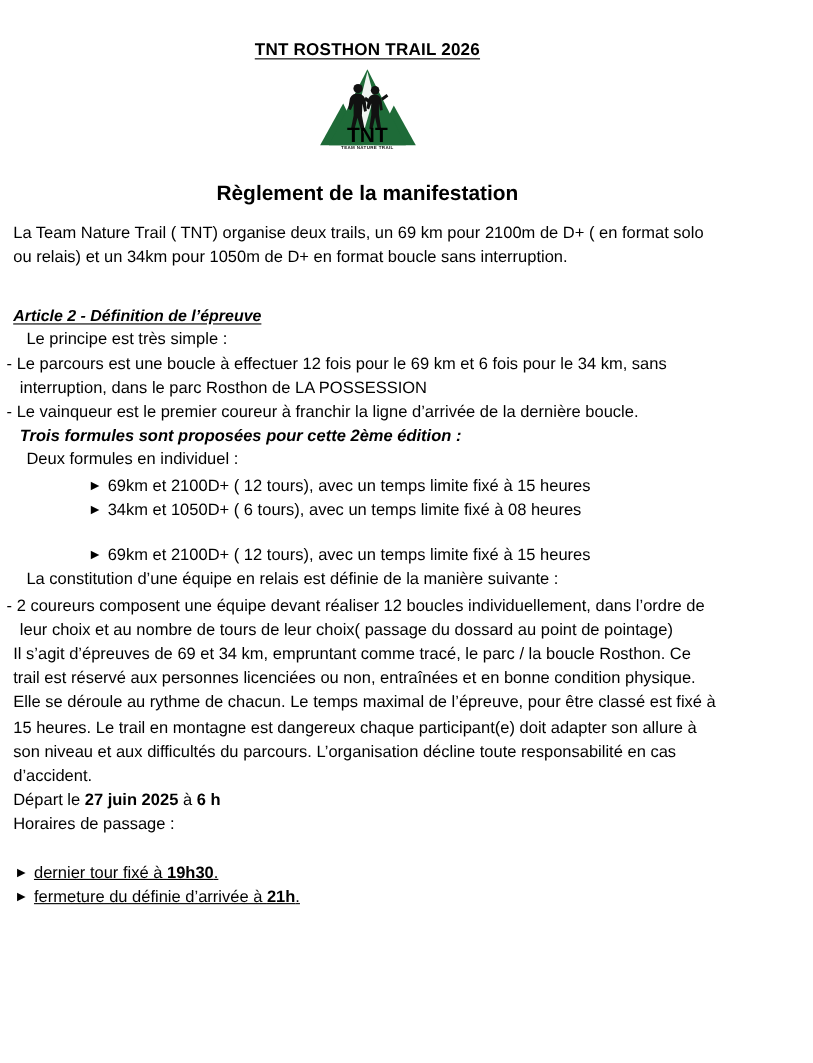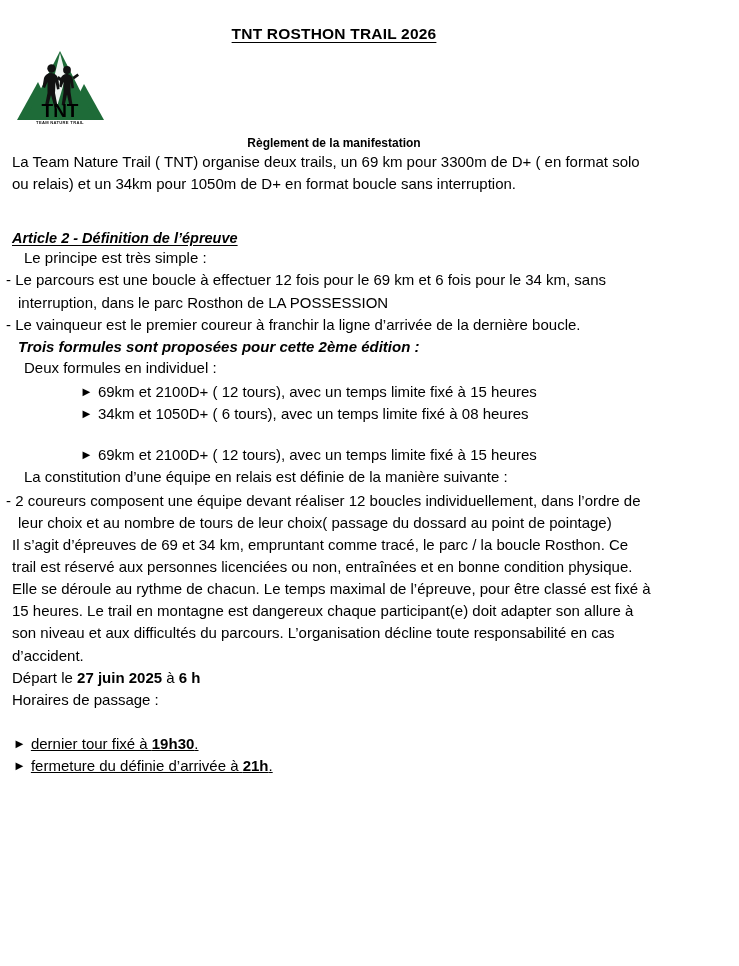--- a/index.html
+++ b/index.html
@@ -13,52 +13,53 @@
     font-family: "Liberation Sans", sans-serif;
     color: #000000;
     overflow: hidden;
   }
   .page {
     position: relative;
     width: 668px;
     height: 966px;
     background: #ffffff;
     box-sizing: border-box;
-    padding: 4px 12px 0 12px;
+    padding: 16px 12px 0 12px;
   }
 
   
   .doc-title {
     text-align: center;
     font-weight: bold;
     font-size: 15.5px;
     letter-spacing: 0.2px;
     text-decoration: underline;
     text-underline-offset: 3px;
     margin: 0;
     padding-top: 21px;
     line-height: 1.2;
   }
 
   
   .logo-wrap {
     display: flex;
+    justify-content: center;
     margin-top: 4px;
-    margin-bottom: 2px;
+    margin-bottom: 19px;
   }
   .logo {
     display: block;
   }
 
   
   .subtitle {
     text-align: center;
     font-weight: bold;
-    font-size: 12px;
-    margin: 0;
+    font-size: 19px;
+    margin: 12px;
     padding-top: 8px;
     line-height: 1.3;
   }
 
   
   .article-head {
     font-weight: bold;
     font-style: italic;
     font-size: 14.5px;
     text-decoration: underline;
@@ -165,21 +166,21 @@
 
       <text x="48" y="69" text-anchor="middle" font-family="'Liberation Sans', sans-serif" font-size="19" font-weight="bold" fill="#000000">TNT</text>
 
       <text x="48" y="75.5" text-anchor="middle" font-family="'Liberation Sans', sans-serif" font-size="4.1" font-weight="bold" letter-spacing="0.3" fill="#111111">TEAM NATURE TRAIL</text>
     </svg>
   </div>
 
   <h2 class="subtitle">Règlement de la manifestation</h2>
 
 
-  <p class="body mt-6">La Team Nature Trail ( TNT) organise deux trails, un 69 km pour 3300m de D+ ( en format solo ou relais) et un 34km pour 1050m de D+ en format boucle sans interruption.</p>
+  <p class="body mt-6">La Team Nature Trail ( TNT) organise deux trails, un 69 km pour 2100m de D+ ( en format solo ou relais) et un 34km pour 1050m de D+ en format boucle sans interruption.</p>
 
   <h3 class="article-head h-art2">Article 2 - Définition de l’épreuve</h3>
 
   <p class="body mt-26 indent-12">Le principe est très simple :</p>
 
   <div class="dash-block mt-6">
     <p class="dash-item">- Le parcours est une boucle à effectuer 12 fois pour le 69 km et 6 fois pour le 34 km, sans interruption,  dans le parc Rosthon de LA POSSESSION</p>
     <p class="dash-item">- Le vainqueur est le premier coureur à franchir la ligne d’arrivée de la dernière boucle.</p>
   </div>
 

